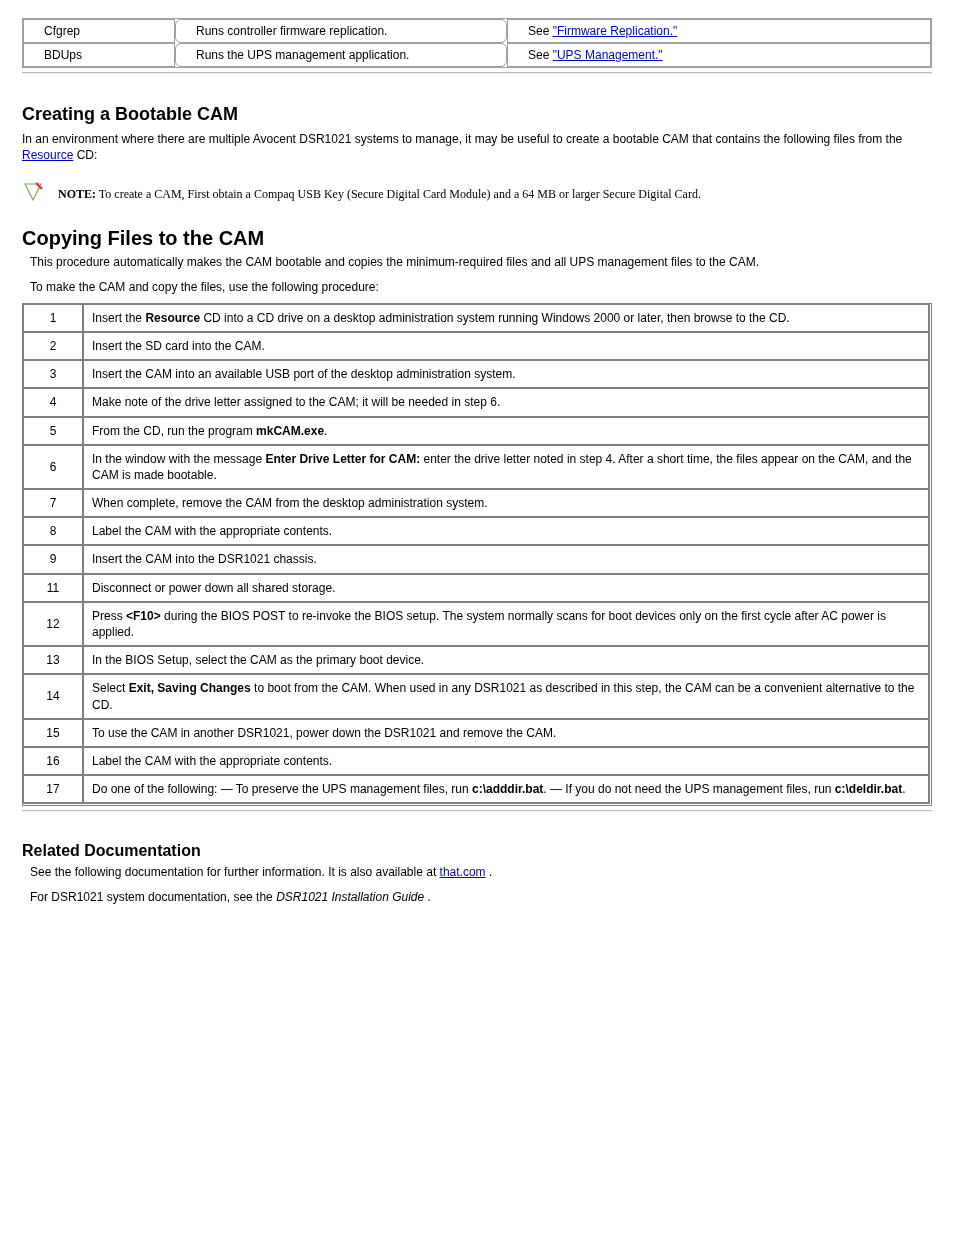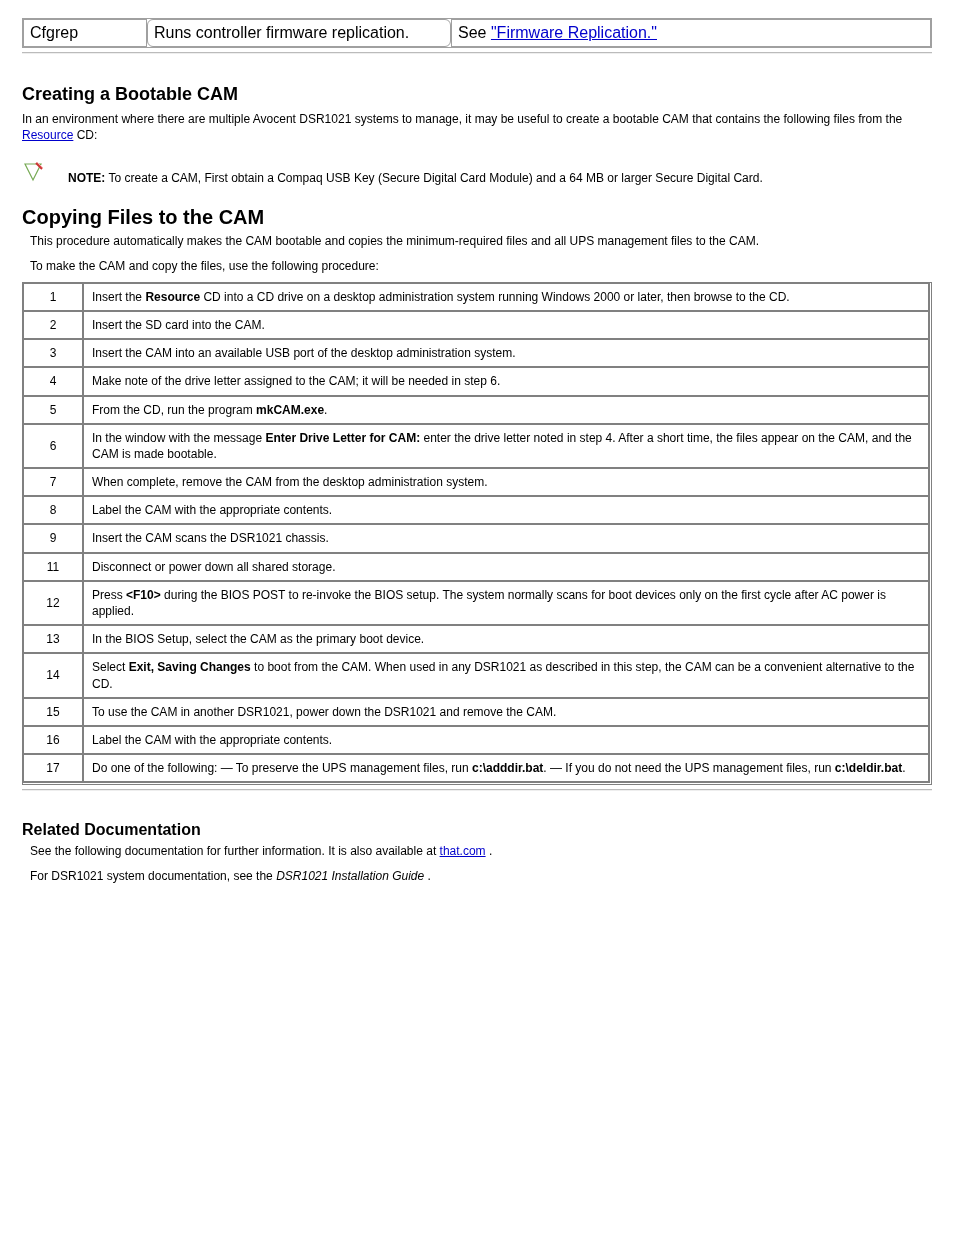--- a/index.html
+++ b/index.html
@@ -12,39 +12,39 @@
     width: 954px;
     box-sizing: border-box;
   }
   a { color: #0000cc; text-decoration: underline; }
   table { border-collapse: separate; border-spacing: 0; width: 100%; }
   .grid {
     border: 1px solid #a0a0a0;
   }
   .grid td, .grid th {
     border: 1px solid #a0a0a0;
-    padding: 4px 6px;
+    padding: 4px 20px;
     vertical-align: top;
-    font-size: 16px;
+    font-size: 12px;
   }
   .cont-table td:nth-child(1){ width: 110px; }
   .cont-table td:nth-child(2){ width: 290px; border-radius: 6px; }
   hr.double {
     border: none;
     border-top: 1px solid #bbb;
     border-bottom: 1px solid #eee;
     margin: 4px 0 10px 0;
   }
   h2.section-title {
     font-size: 18px;
     font-weight: bold;
     margin: 30px 0 6px 0;
   }
   .lead { font-size: 12px; margin: 6px 0 18px 0; line-height: 1.35;}
-  .note-row { display: flex; align-items: flex-end; gap: 24px; margin: 4px 0 18px 0;}
+  .note-row { display: flex; align-items: center; gap: 14px; margin: 4px 0 18px 0; font-family: Liberation Serif, serif;}
   .note-icon { width: 22px; flex:0 0 22px;}
   .note-text { font-size: 12px; line-height: 1.35; }
   .note-label { font-weight: bold; }
   .sub-h { font-size: 20px; font-weight: bold; margin: 20px 0 4px 0;}
   .sub-p { font-size: 12px; margin: 4px 0 8px 8px; line-height:1.35;}
   .steps-table { border: 1px solid #808080; border-right:3px double #808080; border-bottom:3px double #808080; margin-top:6px;}
   .steps-table td { border: 1px solid #808080; padding:5px 8px; font-size:12px; line-height:1.35;}
   .steps-table td.num { width: 42px; text-align:center; }
   .steps-table td.txt b { font-weight: bold; }
   .related-h { font-size: 16px; font-weight: bold; margin: 30px 0 4px 0;}
@@ -53,20 +53,28 @@
 <body>
 
 <table class="grid cont-table">
   <tbody>
       <tr>
     <td>Cfgrep</td>
     <td>Runs controller firmware replication.</td>
     <td>
       <span>See </span>
       <a href="#">"Firmware Replication."</a>
+    </td>
+  </tr>
+  <tr>
+    <td>BDUps</td>
+    <td>Runs the UPS management application.</td>
+    <td>
+      <span>See </span>
+      <a href="#">"UPS Management."</a>
     </td>
   </tr>
 </tbody>
   </table>
 <hr class="double">
 
 <h2 class="section-title">Creating a Bootable CAM</h2>
 <p class="lead">
   <span>In an environment where there are multiple Avocent DSR1021 systems to manage, it may be useful to create a bootable CAM that contains the following files from the </span>
   <a href="#">Resource</a>
@@ -120,21 +128,21 @@
       <tr>
         <td class="num">7</td>
         <td class="txt">When complete, remove the CAM from the desktop administration system.</td>
       </tr>
       <tr>
         <td class="num">8</td>
         <td class="txt">Label the CAM with the appropriate contents.</td>
       </tr>
       <tr>
         <td class="num">9</td>
-        <td class="txt">Insert the CAM scans the DSR1021 chassis.</td>
+        <td class="txt">Insert the CAM into the DSR1021 chassis.</td>
       </tr>
       <tr>
         <td class="num">11</td>
         <td class="txt">Disconnect or power down all shared storage.</td>
       </tr>
       <tr>
         <td class="num">12</td>
         <td class="txt">Press <b>&lt;F10&gt;</b> during the BIOS POST to re-invoke the BIOS setup. The system normally scans for boot devices only on the first cycle after AC power is applied.</td>
       </tr>
       <tr>

